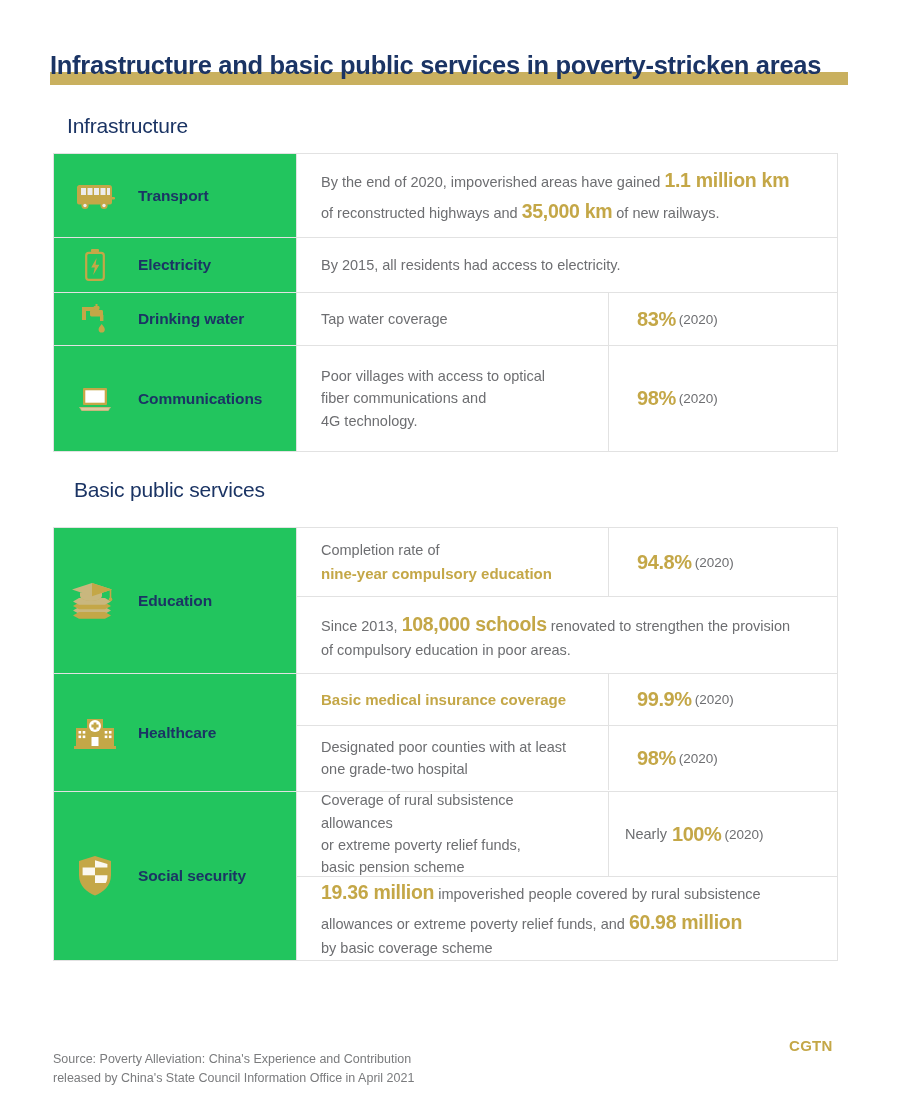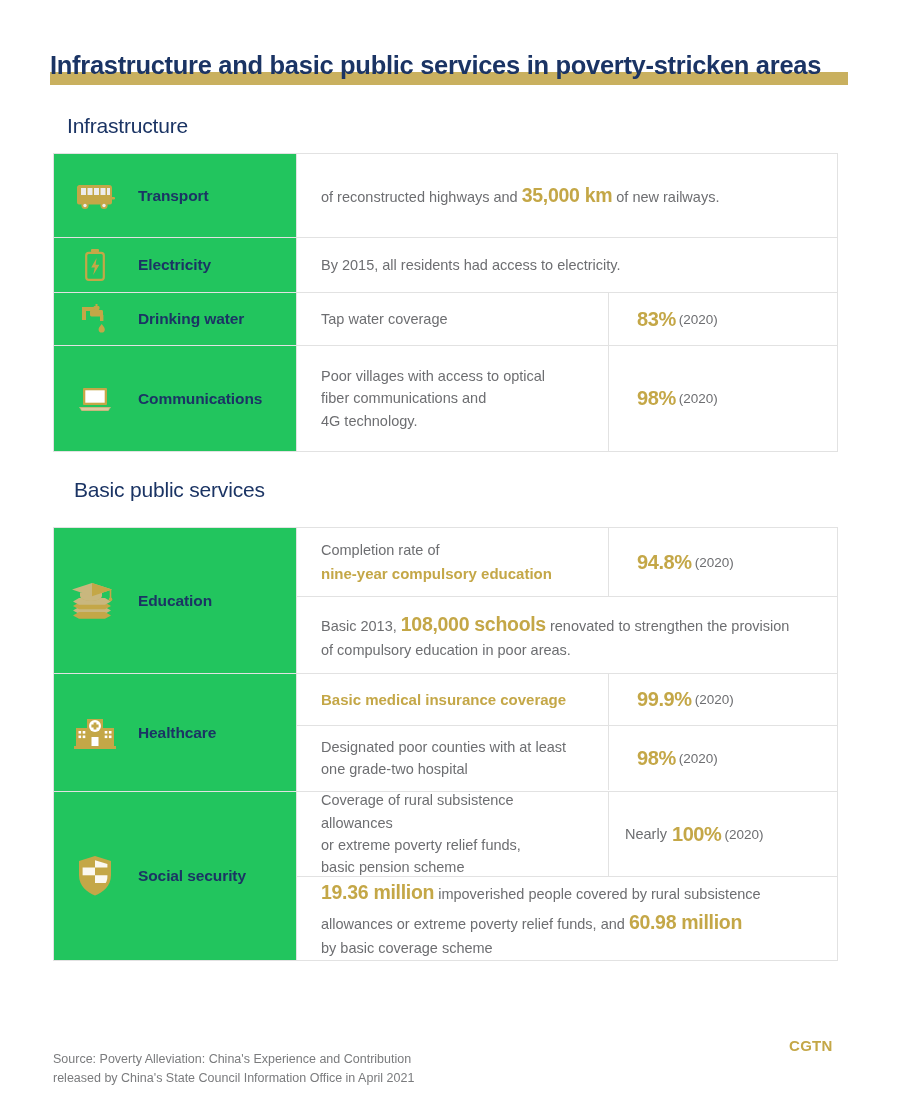--- a/index.html
+++ b/index.html
@@ -211,20 +211,23 @@
           <circle cx="29" cy="24.5" r="3.6" fill="#c4a747"></circle>
           <circle cx="29" cy="24.5" r="1.7" fill="#ececec"></circle>
         </svg>
       </div>
       <span class="cat-label">Transport</span>
     </div>
     <div class="content-col">
       <div class="subrow" style="height:83px;">
         <div class="desc-cell" style="border:none;">
           <span class="line">
+            <span>By the end of 2020, impoverished areas have gained </span><span class="gold-big">1.1 million km</span>
+          </span>
+          <span class="line">
             <span>of reconstructed highways and </span><span class="gold-big">35,000 km</span><span> of new railways.</span>
           </span>
         </div>
       </div>
     </div>
   </div>
 
   <div class="trow">
     <div class="cat-cell" style="height:54px;">
       <div class="icon-box">
@@ -326,21 +329,21 @@
           <span class="line gold" style="font-size:15px;">nine-year compulsory education</span>
         </div>
         <div class="value-cell">
           <span class="gold-stat">94.8%</span>
           <span class="year">(2020)</span>
         </div>
       </div>
       <div class="subrow" style="height:76px;">
         <div class="full-cell" style="display:flex;flex-direction:column;justify-content:center;">
           <span class="line">
-            <span>Basic 2013, </span><span class="gold-big">108,000 schools</span><span> renovated to strengthen the provision</span>
+            <span>Since 2013, </span><span class="gold-big">108,000 schools</span><span> renovated to strengthen the provision</span>
           </span>
           <span class="line">of compulsory education in poor areas.</span>
         </div>
       </div>
     </div>
   </div>
 
   <div class="trow">
     <div class="cat-cell" style="height:117px;">
       <div class="icon-box">

